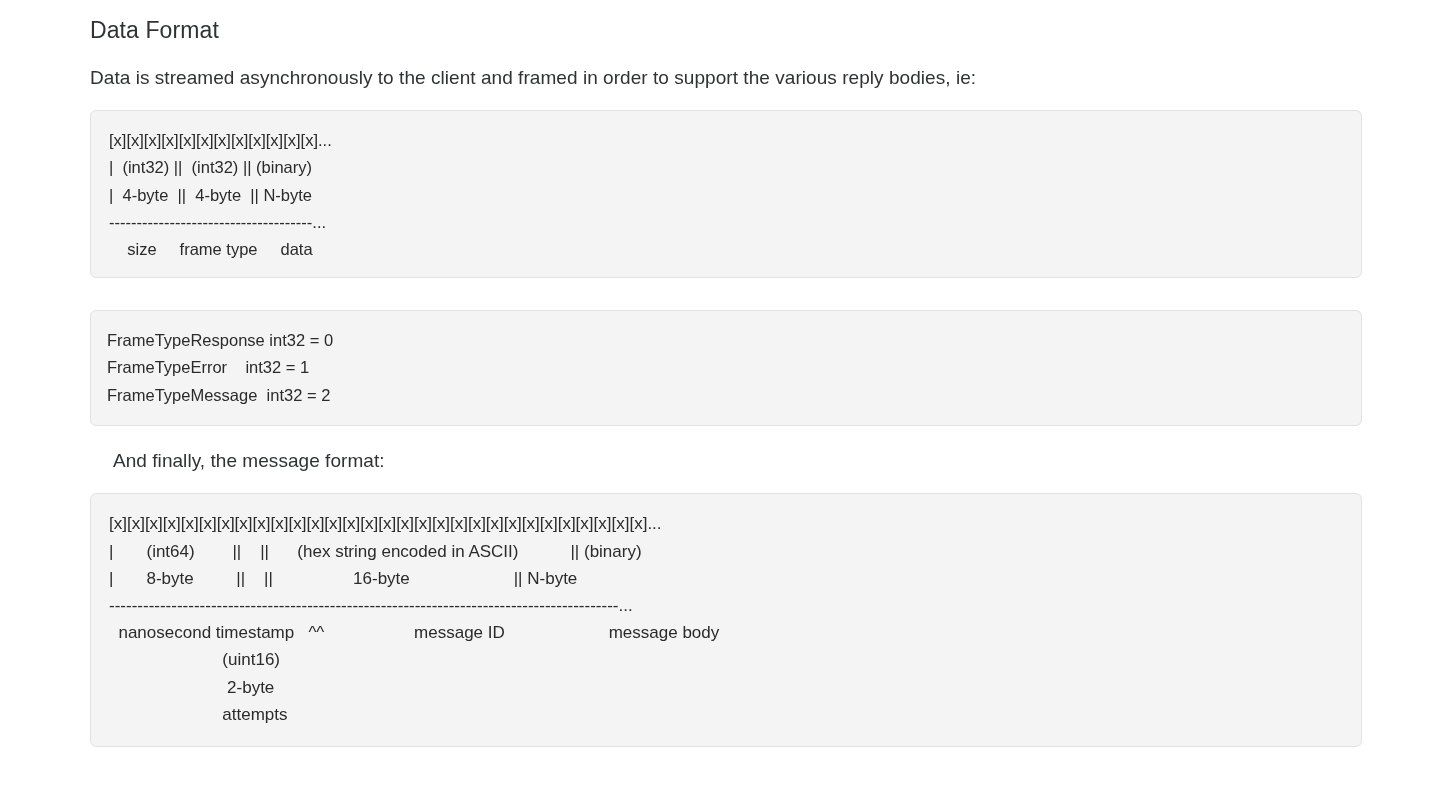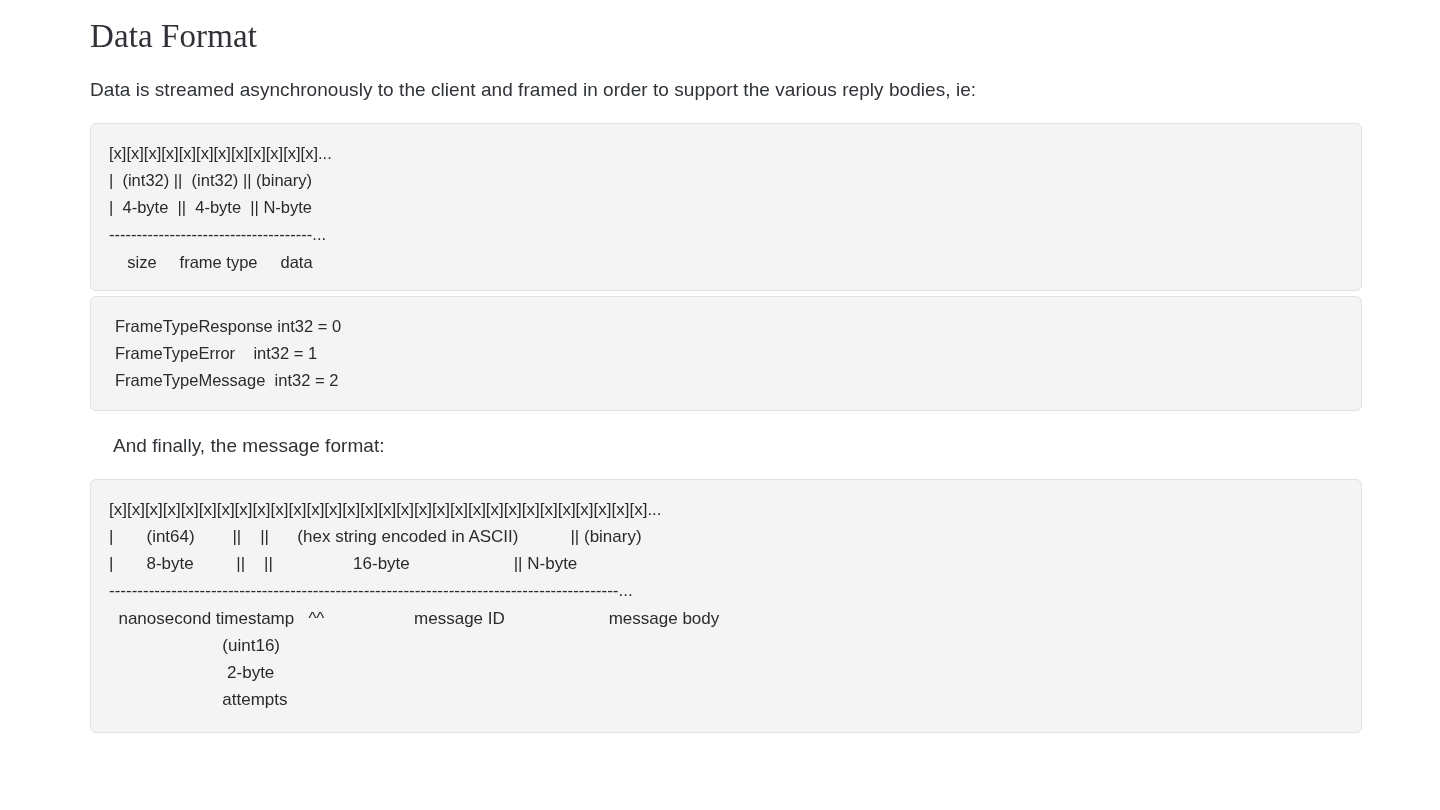--- a/index.html
+++ b/index.html
@@ -12,28 +12,27 @@
     height: 810px;
     font-family: "Liberation Sans", sans-serif;
     color: #24292e;
     overflow: hidden;
   }
   .page {
     padding: 0 78px 0 90px;
     box-sizing: border-box;
   }
   .page-title {
-    font-size: 33px;
+    font-size: 23px;
     font-weight: 400;
     color: #2f3337;
     margin: 0;
     padding-top: 16px;
     letter-spacing: 0.1px;
     line-height: 1.25;
-    font-family: Liberation Serif, serif;
   }
   .para {
     font-size: 19px;
     font-weight: 400;
     color: #2f3337;
     line-height: 1.5;
     margin: 0;
     letter-spacing: 0.05px;
   }
   .para-1 { padding-top: 19px; }
@@ -42,21 +41,21 @@
 
   .codeblock {
     background: #f4f4f4;
     border: 1px solid #e2e2e2;
     border-radius: 6px;
     box-sizing: border-box;
     margin: 0;
     overflow: hidden;
   }
   .codeblock-1 { margin-top: 18px; padding: 16px 18px 14px 18px; }
-  .codeblock-2 { margin-top: 5px; padding: 16px 18px 16px 24px; }
+  .codeblock-2 { margin-top: 32px; padding: 16px 18px 16px 16px; }
   .codeblock-3 { margin-top: 18px; padding: 16px 18px 18px 18px; }
 
   pre.code {
     margin: 0;
     font-family: Liberation Sans, sans-serif;
     font-size: 16.5px;
     line-height: 27.2px;
     color: #2b2b2b;
     white-space: pre;
     letter-spacing: 0px;

